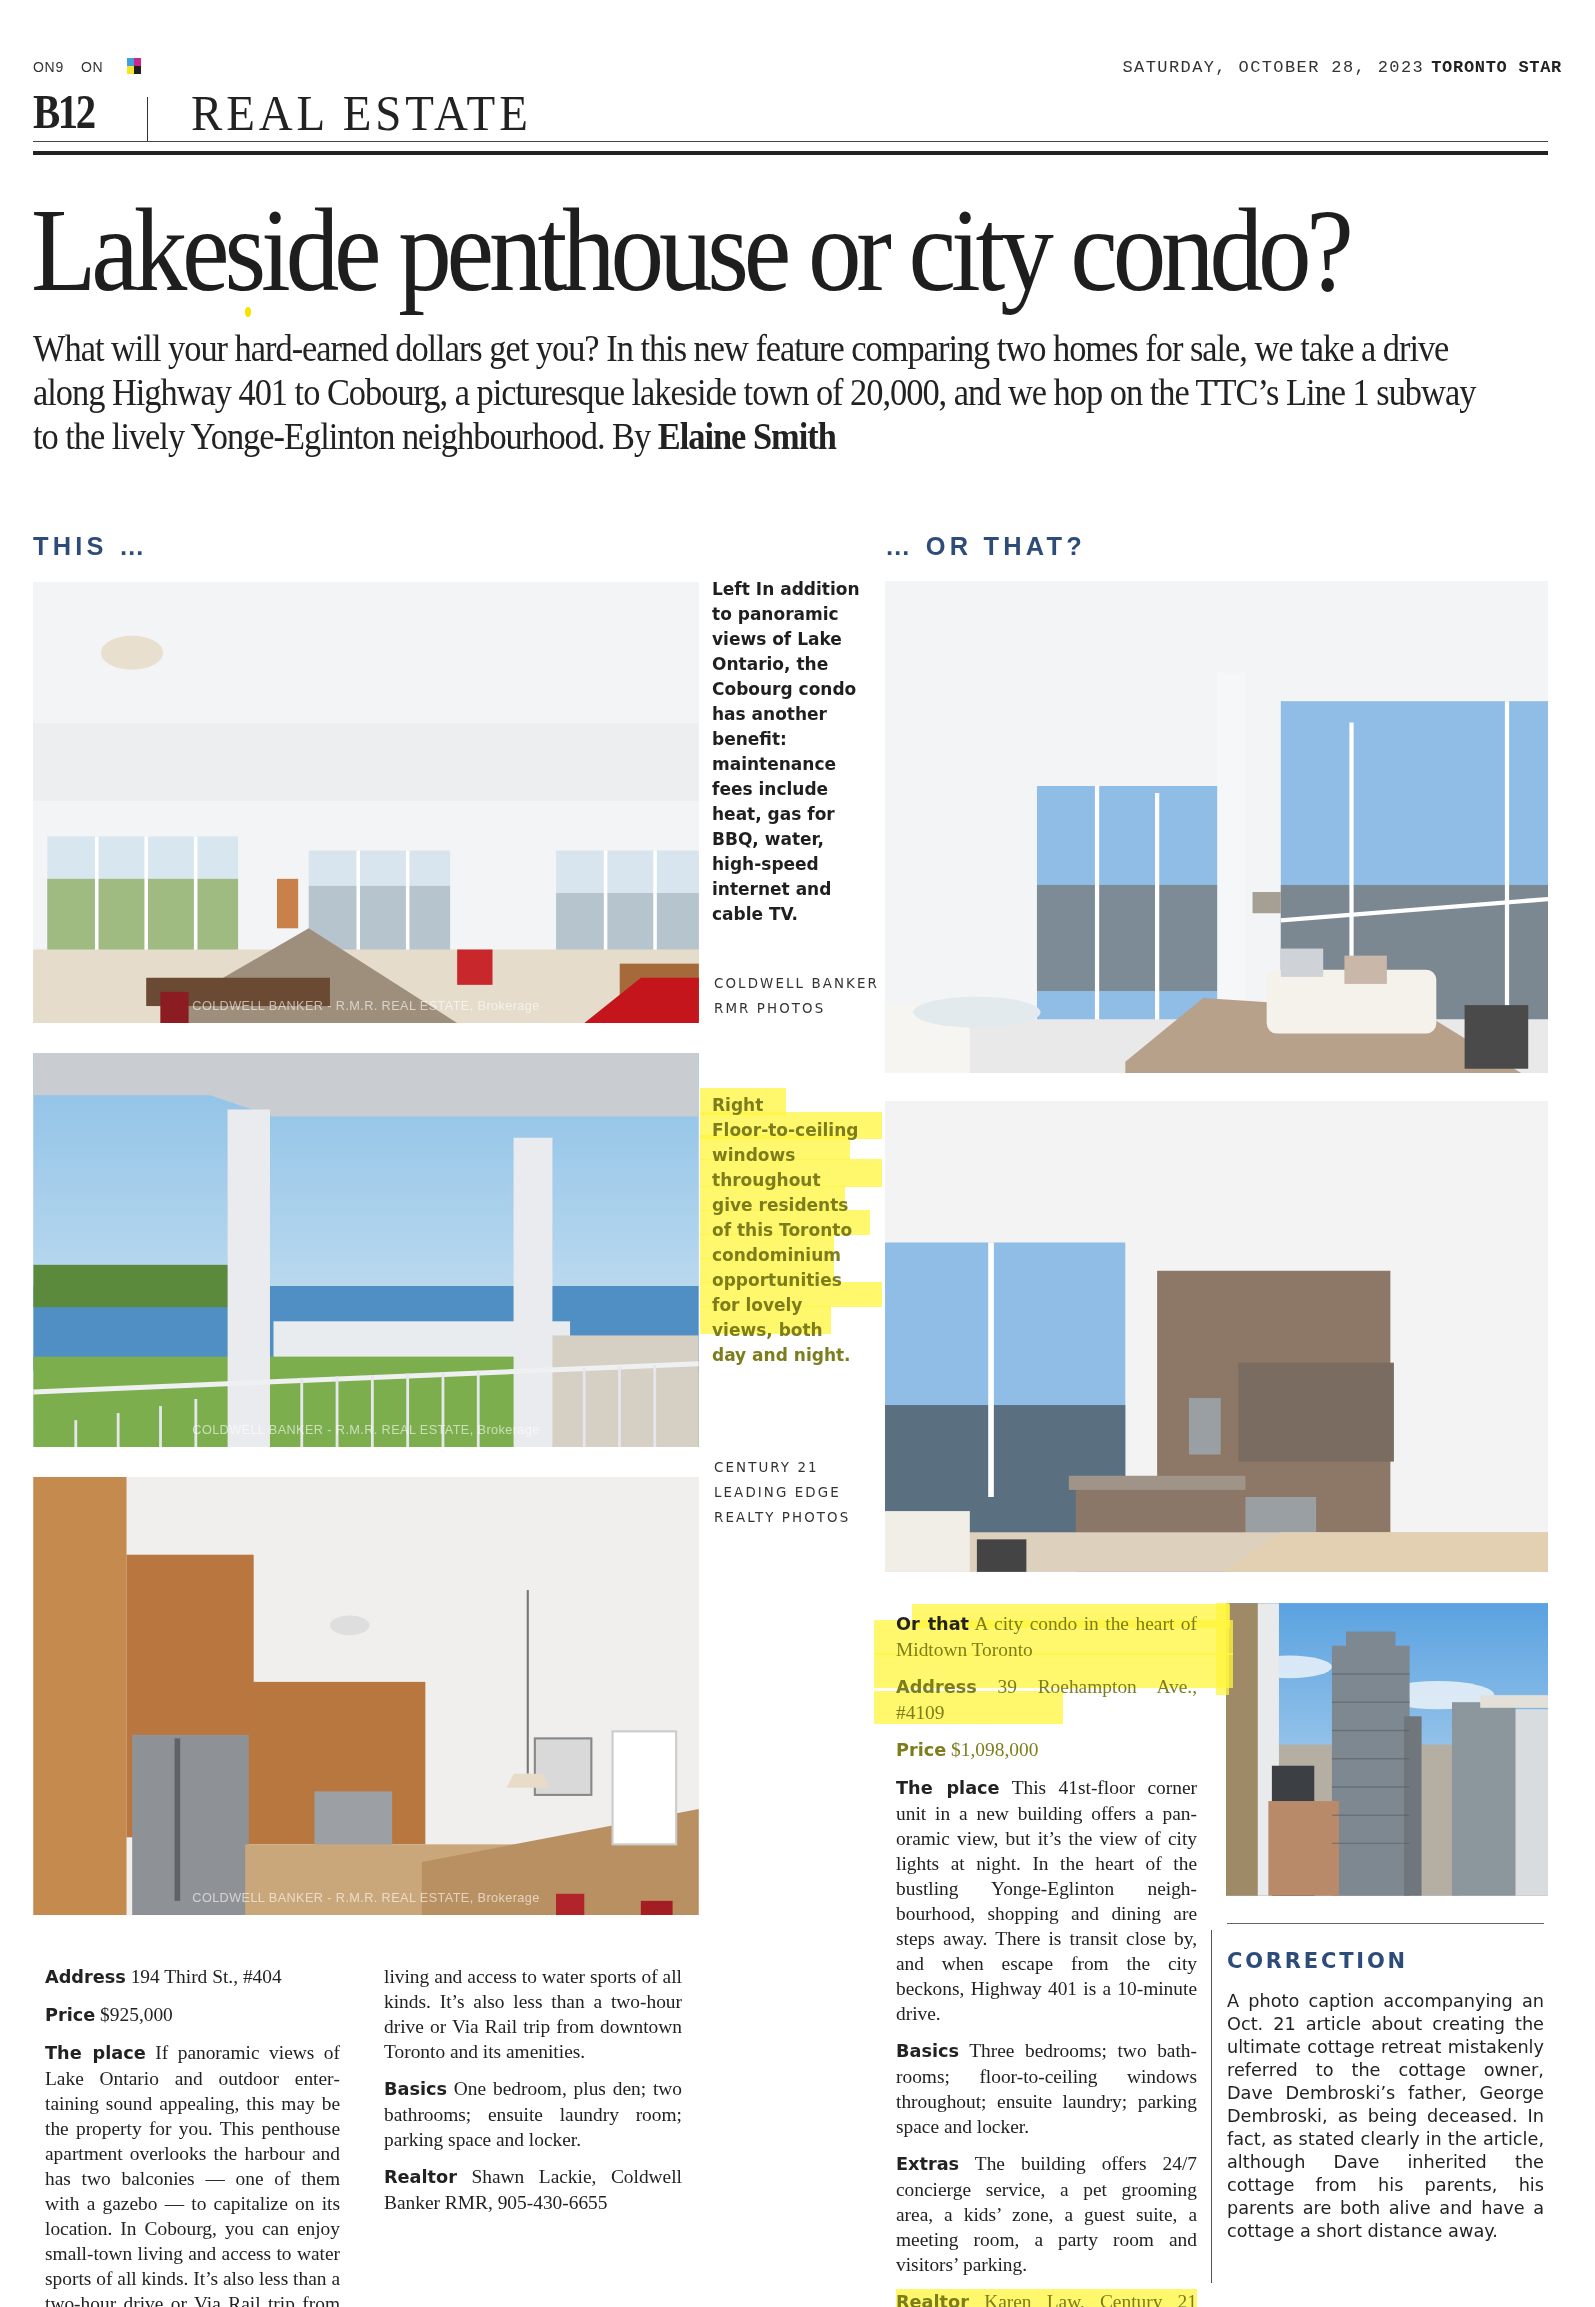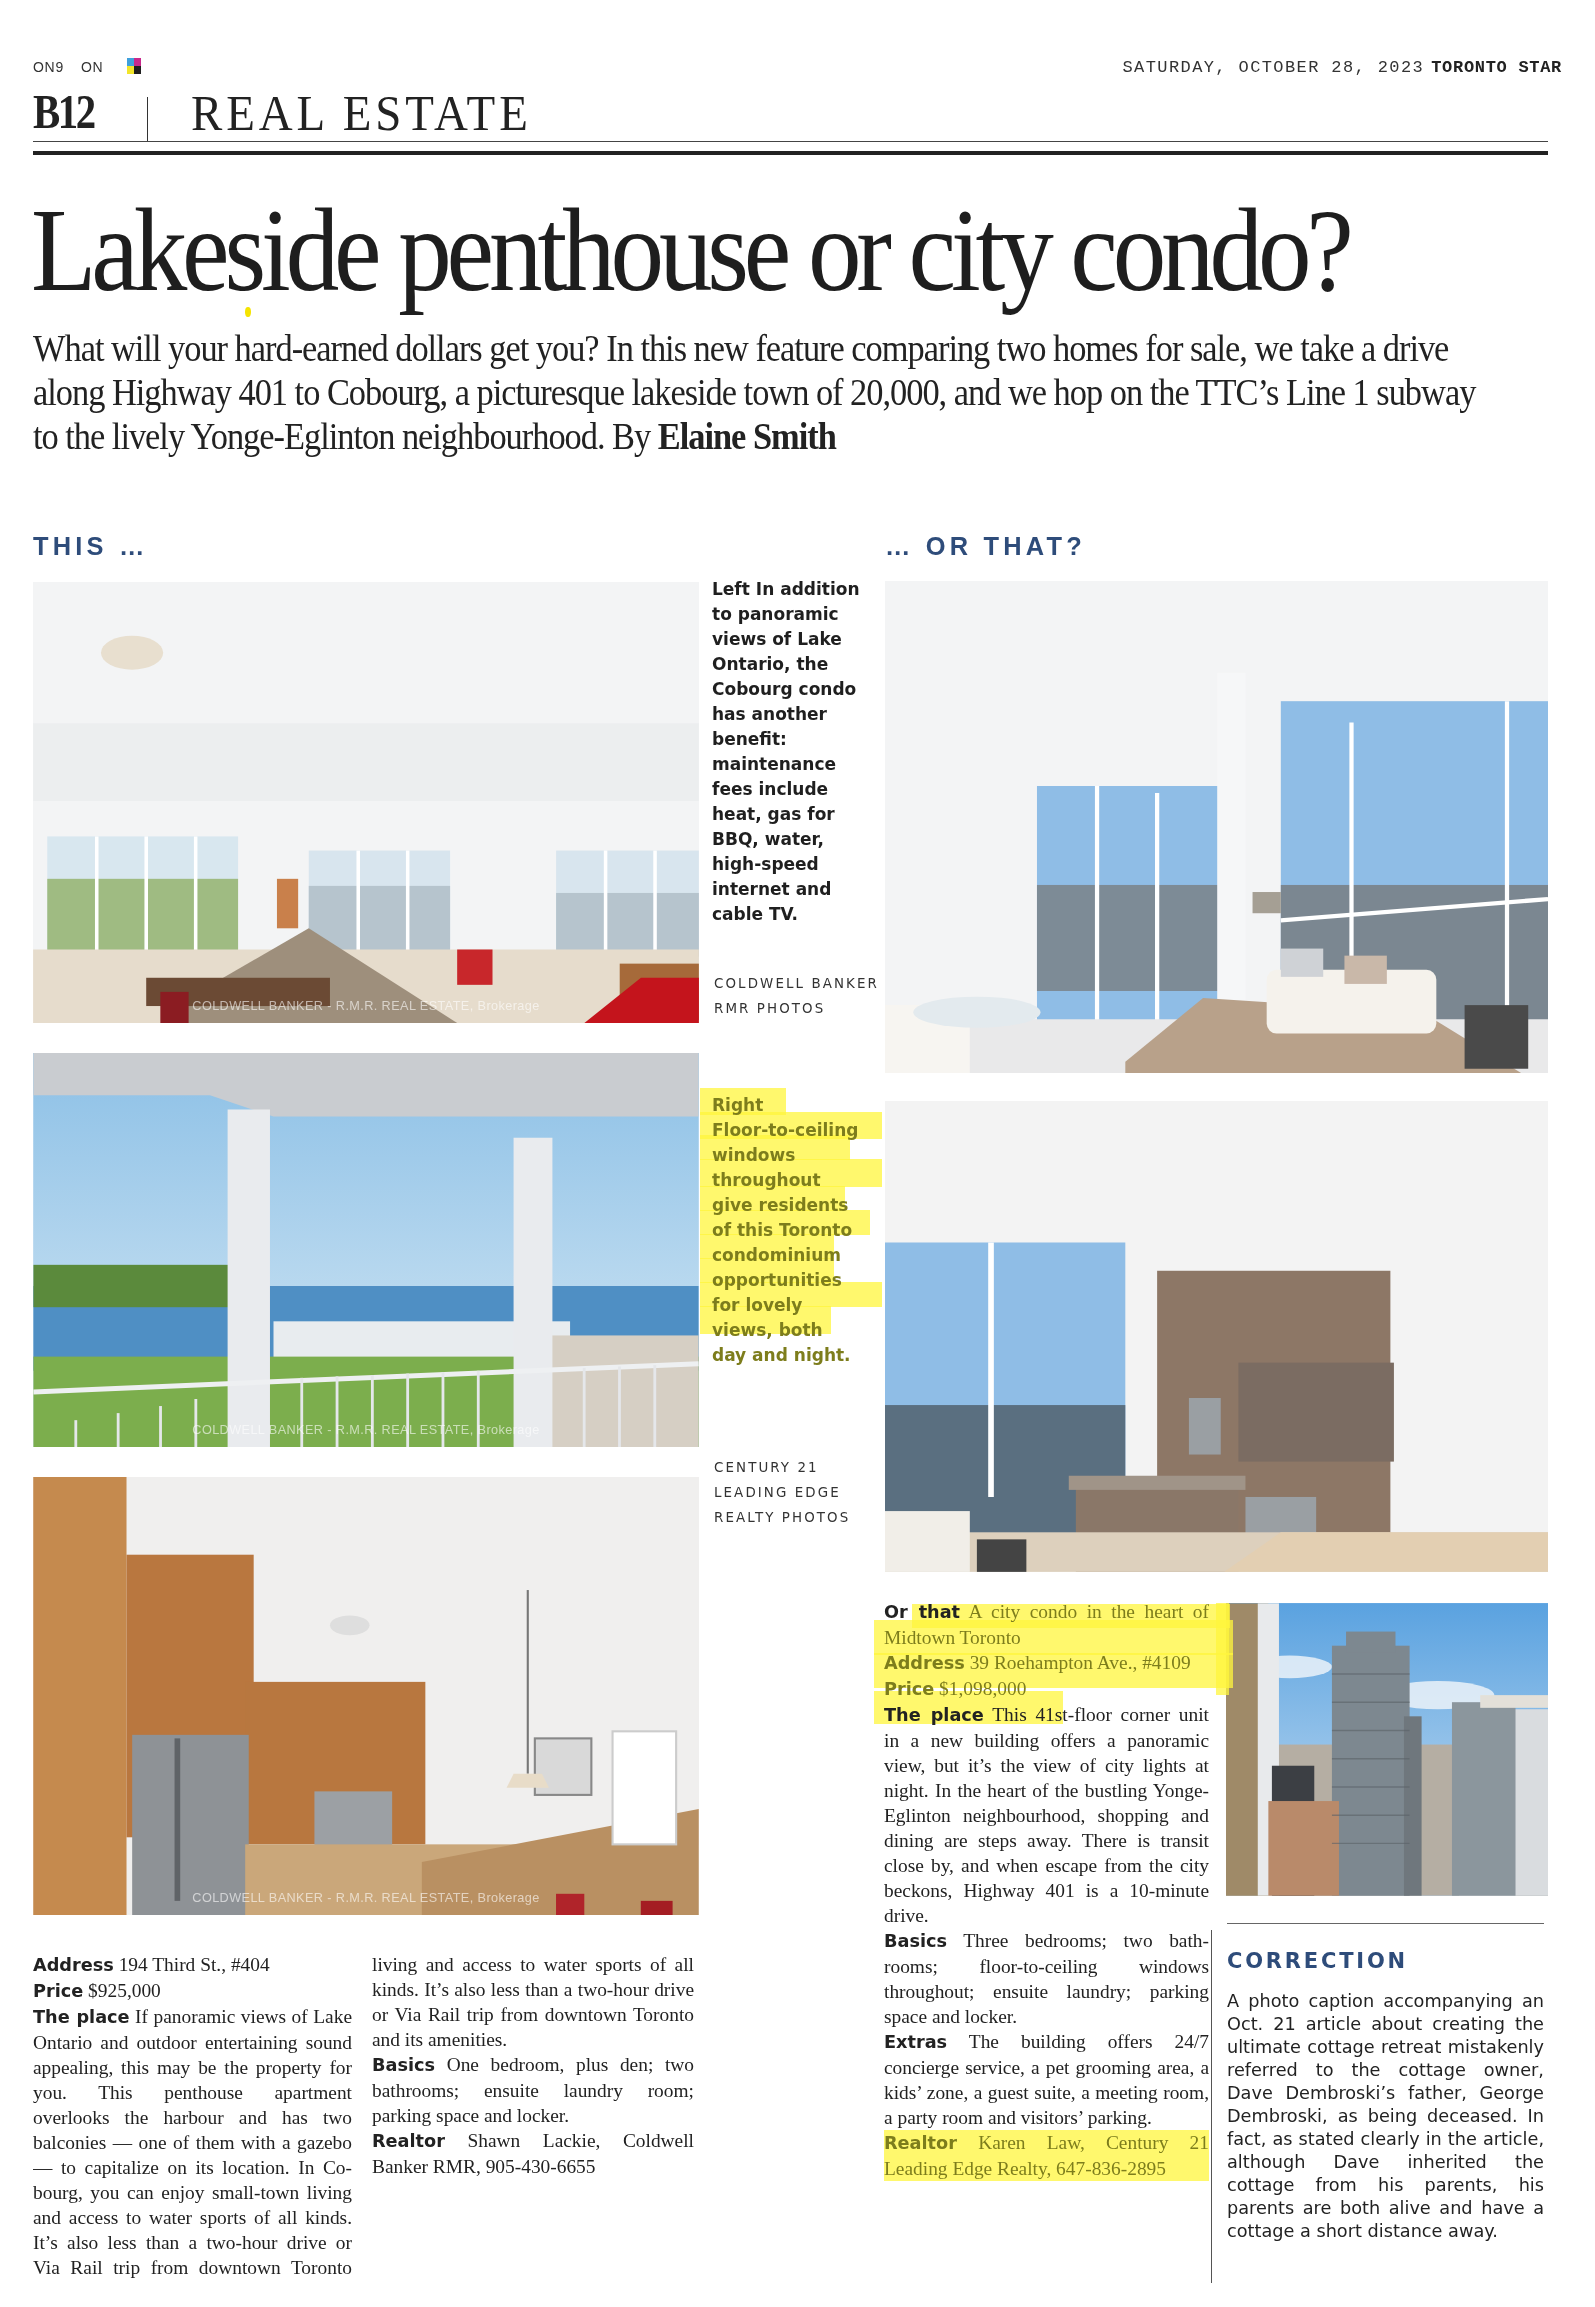--- a/index.html
+++ b/index.html
@@ -35,21 +35,21 @@
 
   
   .caption { font-family: "DejaVu Sans", sans-serif; font-weight: bold; font-size: 17px; line-height: 25px; color: #1f1f1f; width: 148px; }
   .caption.hl { color: #7d7d1c; }
   .hlband { position: absolute; background: rgba(255,245,60,0.75); }
   .credit { font-family: "DejaVu Sans", sans-serif; font-size: 13.4px; letter-spacing: 2.1px; line-height: 25px; color: #333; width: 170px; }
 
   
   .bodycol { font-size: 19.4px; line-height: 25px; text-align: justify; color: #222; hyphens: manual; }
   .bodycol .lbl { font-family: "DejaVu Sans", sans-serif; font-weight: bold; font-size: 17.7px; }
-  .bodycol p { margin: 0; }
+  .bodycol p { margin: 12px; }
   .hltext { color: #7d7d1c; }
 
   .correction-rule { left: 1227px; top: 1923px; width: 317px; height: 1.4px; background: #666; }
   .col-div { left: 1211px; top: 1930px; width: 1.4px; height: 353px; background: #555; }
   .correction-title { left: 1227px; top: 1949px; font-family: "DejaVu Sans", sans-serif; font-weight: bold; font-size: 21px; letter-spacing: 2.8px; color: #2e4c7a; }
   .correction-body { left: 1227px; top: 1990px; width: 317px; font-family: "DejaVu Sans", sans-serif; font-size: 17.7px; line-height: 23px; text-align: justify; color: #222; }
 </style>
 </head>
 <body>
 

